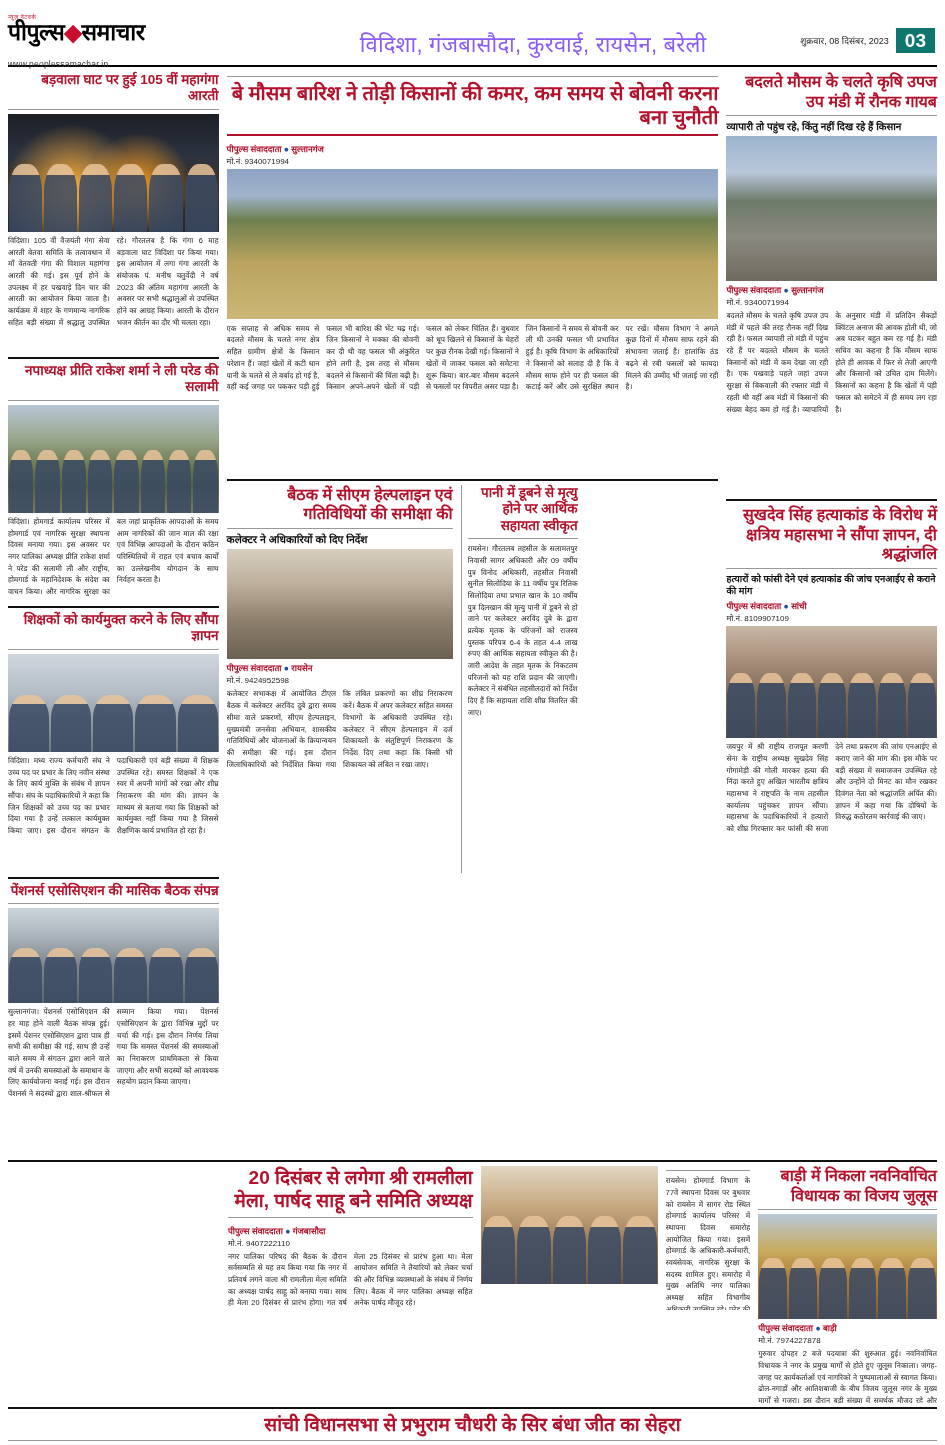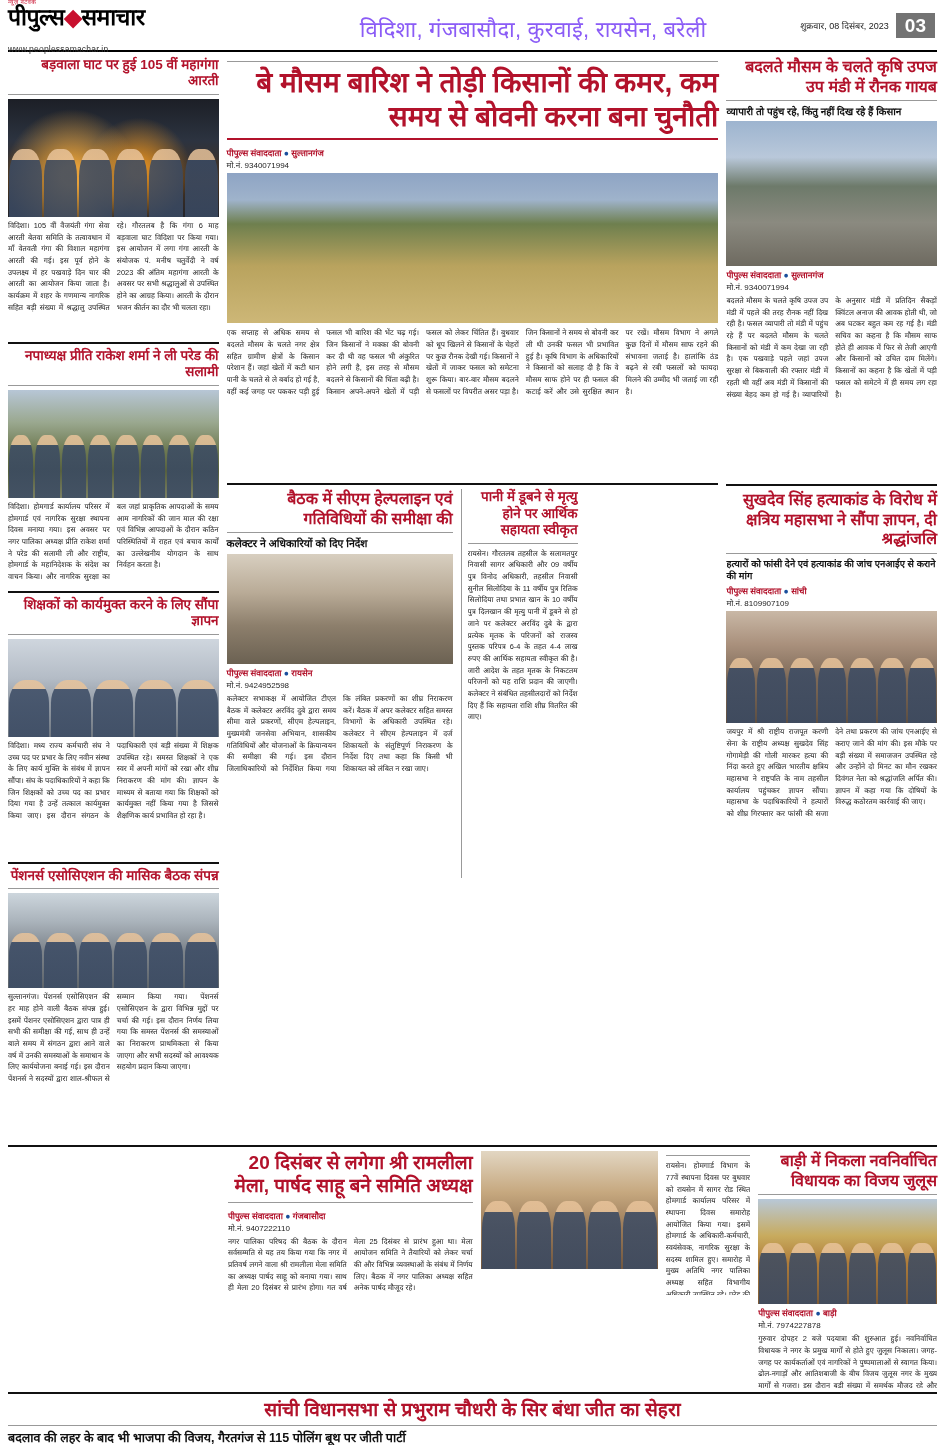--- a/index.html
+++ b/index.html
@@ -5,51 +5,51 @@
   * { box-sizing: border-box; }
   html, body { margin:0; padding:0; }
   body {
     width: 945px;
     height: 1445px;
     background: #ffffff;
     font-family: "Liberation Sans", sans-serif;
     color: #111;
     overflow: hidden;
   }
-  .page { width: 945px; height: 1400px; padding: 4px 8px; position: relative; }
+  .page { width: 945px; height: 1400px; padding: 19px 8px; position: relative; }
 
   
   .masthead {
     display: flex; align-items: center; border-bottom: 2px solid #000;
     padding-bottom: 3px; height: 48px;
   }
   .logo-block { width: 258px; display:flex; flex-direction:column; justify-content:center; }
   .logo-main { font-size: 23px; font-weight: bold; letter-spacing:-0.5px; color:#000; line-height:1; }
   .logo-main .red-dot { color:#c8102e; }
   .logo-sub { font-size: 8.5px; color:#333; margin-top:15px; letter-spacing:0.2px; }
   .logo-tag { font-size:6px; color:#c8102e; letter-spacing:0.3px; }
   .mast-center {
     flex:1; text-align:center; color:#8b5cf6; font-weight:normal; font-size:22px;
     letter-spacing:0.2px; padding-top:4px;
   }
   .mast-right { display:flex; align-items:center; gap:7px; padding-right:2px; }
   .mast-date { font-size:9px; color:#222; }
   .page-num {
-    background:#737373; color:#fff; font-size:19px; font-weight:bold;
+    background:#0f766e; color:#fff; font-size:19px; font-weight:bold;
     padding:2px 9px; line-height:1.15;
   }
 
   
   .content { margin-top:5px; }
   .row { display:flex; gap:8px; }
   .col { display:flex; flex-direction:column; }
 
   .hl { font-weight:bold; color:#111; line-height:1.22; }
   .hl-red { color:#b2122b;text-align:right; }
-  .hl-xl { font-size:28px; }
+  .hl-xl { font-size:20px; }
   .hl-lg { font-size:19px; }
   .hl-md { font-size:16px; }
   .hl-sm { font-size:13.5px; }
   .kicker { font-size:12.5px; font-weight:bold; color:#111; line-height:1.3; }
 
   .rule { border-top:1px solid #999; margin:4px 0; }
   .rule-thick { border-top:2px solid #111; margin:4px 0; }
   .rule-red { border-top:2px solid #b2122b; margin:4px 0; }
 
   .byline { font-size:8.5px; color:#b2122b; font-weight:bold; margin:3px 0 1px; }

